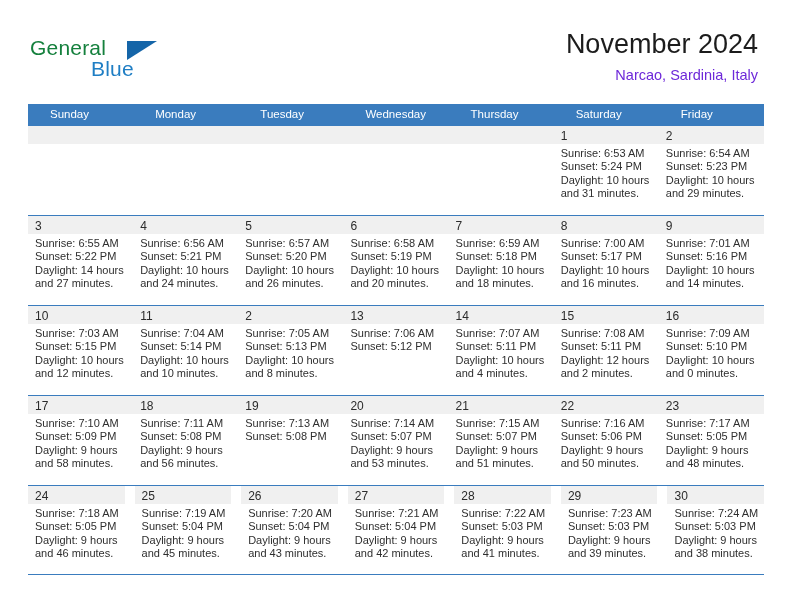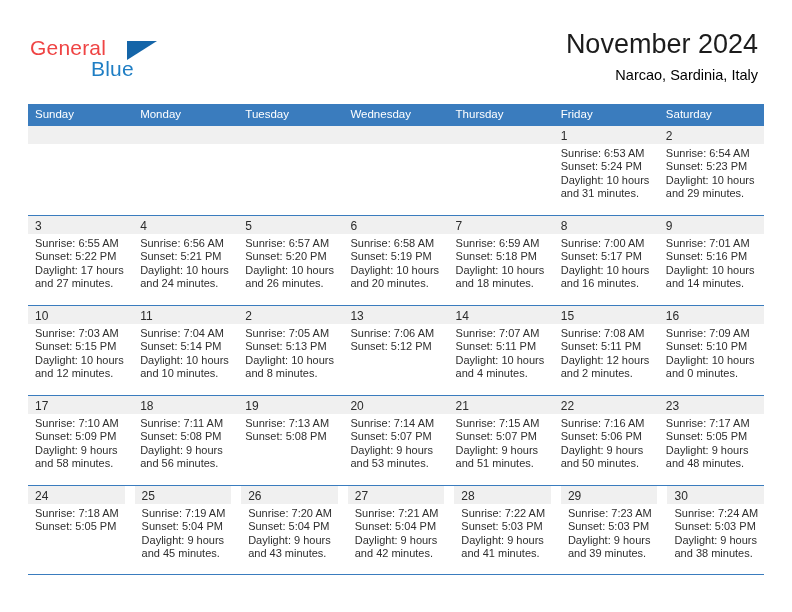--- a/index.html
+++ b/index.html
@@ -37,21 +37,21 @@
     top: 36px;
     width: 190px;
     height: 50px;
   }
   .logo-general {
     position: absolute;
     left: 0;
     top: 0;
     font-size: 21px;
     letter-spacing: 0.2px;
-    color: #ef4444;
+    color: #15803d;
     font-family: "Liberation Sans", sans-serif;
   }
   .logo-blue {
     position: absolute;
     left: 61px;
     top: 21px;
     font-size: 21px;
     letter-spacing: 0.2px;
     color: #1f7ec4;
     font-family: "Liberation Sans", sans-serif;
@@ -75,21 +75,21 @@
   .cal-title {
     font-size: 27px;
     font-weight: normal;
     color: #1c1c1c;
     line-height: 32px;
     white-space: nowrap;
   }
   .cal-subtitle {
     margin-top: 6px;
     font-size: 14.5px;
-    color: #000000;
+    color: #6d28d9;
     line-height: 18px;
     white-space: nowrap;
   }
 
   
   .calendar {
     position: absolute;
     left: 28px;
     top: 104px;
     width: 736px;
@@ -98,21 +98,21 @@
   .weekday-row {
     display: flex;
     background: #3a7cbe;
     height: 21px;
   }
   .weekday {
     flex: 1 1 0;
     color: #ffffff;
     font-size: 11.5px;
     line-height: 21px;
-    padding-left: 7px;
+    padding-left: 22px;
     box-sizing: border-box;
     white-space: nowrap;
   }
 
   .week-row {
     display: flex;
     height: 90px;
     border-top: 1.5px solid #3a7cbe;
     box-sizing: border-box;
   }
@@ -178,22 +178,22 @@
 
   </div>
 
   <div class="calendar">
     <div class="weekday-row" id="weekday-row">
         <div class="weekday">Sunday</div>
         <div class="weekday">Monday</div>
         <div class="weekday">Tuesday</div>
         <div class="weekday">Wednesday</div>
         <div class="weekday">Thursday</div>
+        <div class="weekday">Saturday</div>
         <div class="weekday">Friday</div>
-        <div class="weekday">Saturday</div>
       </div>
     <div id="weeks-container">
         <div class="week-row">
           <div class="day-cell empty">
             <div class="day-num-band"></div>
           </div>
           <div class="day-cell empty">
             <div class="day-num-band"></div>
           </div>
           <div class="day-cell empty">
@@ -221,21 +221,21 @@
               <div class="daylight">Daylight: 10 hours and 29 minutes.</div>
             </div>
           </div>
         </div>
         <div class="week-row">
           <div class="day-cell">
             <div class="day-num-band"><span class="day-num">3</span></div>
             <div class="day-info">
               <div>Sunrise: 6:55 AM</div>
               <div>Sunset: 5:22 PM</div>
-              <div class="daylight">Daylight: 17 hours and 27 minutes.</div>
+              <div class="daylight">Daylight: 14 hours and 27 minutes.</div>
             </div>
           </div>
           <div class="day-cell">
             <div class="day-num-band"><span class="day-num">4</span></div>
             <div class="day-info">
               <div>Sunrise: 6:56 AM</div>
               <div>Sunset: 5:21 PM</div>
               <div class="daylight">Daylight: 10 hours and 24 minutes.</div>
             </div>
           </div>
@@ -393,20 +393,21 @@
               <div class="daylight">Daylight: 9 hours and 48 minutes.</div>
             </div>
           </div>
         </div>
         <div class="week-row">
           <div class="day-cell">
             <div class="day-num-band"><span class="day-num">24</span></div>
             <div class="day-info">
               <div>Sunrise: 7:18 AM</div>
               <div>Sunset: 5:05 PM</div>
+              <div class="daylight">Daylight: 9 hours and 46 minutes.</div>
             </div>
           </div>
           <div class="day-cell">
             <div class="day-num-band"><span class="day-num">25</span></div>
             <div class="day-info">
               <div>Sunrise: 7:19 AM</div>
               <div>Sunset: 5:04 PM</div>
               <div class="daylight">Daylight: 9 hours and 45 minutes.</div>
             </div>
           </div>

